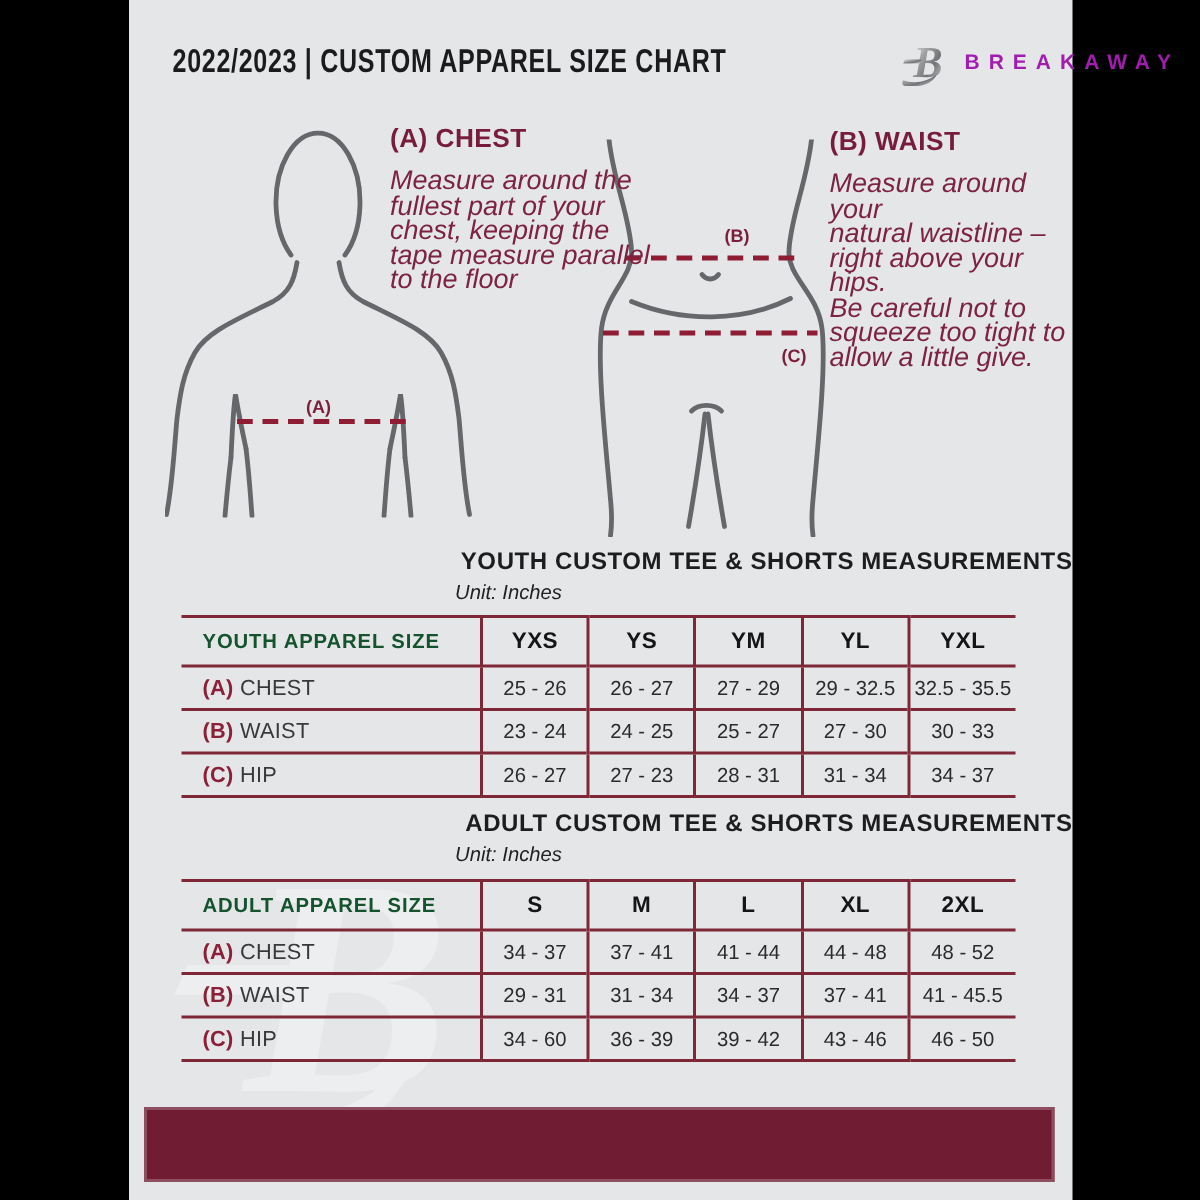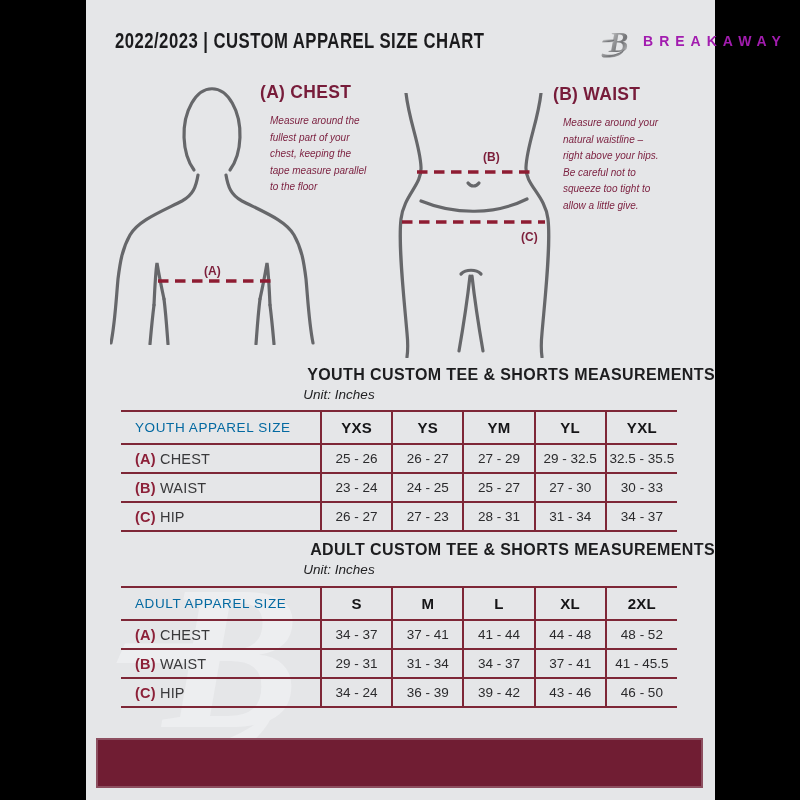--- a/index.html
+++ b/index.html
@@ -9,21 +9,21 @@
 
   
   .header{position:absolute;left:29px;right:22px;top:22px;height:38px;display:flex;align-items:center;}
   .doc-title{font-size:22px;font-weight:bold;color:#1b1b1d;letter-spacing:.6px;transform:scaleX(.76);transform-origin:left center;white-space:nowrap;}
   .brand{display:flex;align-items:center;gap:11px;}
   .brand-name{font-size:14px;font-weight:bold;letter-spacing:6px;color:#a21caf;white-space:nowrap;}
 
   
   .instr{position:absolute;}
   .instr h3{margin:0 0 9px 0;font-size:17.5px;font-weight:bold;color:#771c3a;letter-spacing:.3px;}
-  .instr p{margin:10px;font-style:italic;font-size:10px;line-height:16.5px;color:#7d2342;white-space:pre-line;}
+  .instr p{margin:0;font-style:italic;font-size:18px;line-height:16.5px;color:#7d2342;white-space:pre-line;}
   #instrA{left:174px;top:82px;width:175px;}
   #instrB{left:467px;top:84px;width:162px;}
   #instrC{left:467px;top:218px;width:162px;}
 
   .fig{position:absolute;}
   #figTorso{left:24px;top:83px;}
   #figWaist{left:309px;top:93px;}
   .outline{fill:none;stroke:#66676a;stroke-width:3.2;stroke-linecap:round;}
   .dash{fill:none;stroke:#8e1c32;stroke-width:3.4;stroke-dasharray:10.5 6.5;}
   .diagram-label{font-family:"Liberation Sans",sans-serif;font-size:12px;font-weight:bold;fill:#7c1e3a;}
@@ -36,21 +36,21 @@
 
   
   .sizetable{position:absolute;left:35px;width:556px;border-collapse:collapse;table-layout:fixed;}
   #youthTable{top:410px}#adultTable{top:586px}
   .sizetable th,.sizetable td{padding:0;border-top:2px solid #7e2737;}
   .sizetable tbody tr:last-child td{border-bottom:2px solid #7e2737;}
   .sizetable thead tr{height:33px;}
   .sizetable tbody tr{height:29px;}
   .sizetable .c{border-left:2px solid #7e2737;text-align:center;border-radius:14px;}
   .sizetable th:first-child{width:185px;}
-  .sizetable th.label-th{text-align:left;padding-left:14px;font-weight:normal;font-size:13.5px;color:#0369a1;letter-spacing:.6px;}
+  .sizetable th.label-th{text-align:left;padding-left:14px;font-weight:bold;font-size:13.5px;color:#14532d;letter-spacing:.6px;}
   .sizetable thead th.c{font-weight:bold;font-size:15px;color:#151517;letter-spacing:.3px;}
   .sizetable td.rowlabel{text-align:left;padding-left:14px;font-size:14.5px;color:#39393b;letter-spacing:.2px;}
   .sizetable td.c{font-size:13.5px;color:#2b2b2d;}
   .pre{color:#8c2038;font-weight:bold;}
 
   
   .watermark{position:absolute;left:10px;top:538px;opacity:.8;}
   .footer{position:absolute;left:10px;top:738px;width:607px;height:50px;background:#701d33;border:2px solid #8d4f60;box-sizing:border-box;}
 </style>
 </head>
@@ -205,21 +205,21 @@
           <tr>
             <td class="rowlabel"><span class="pre">(B) </span><span>WAIST</span></td>
             <td class="c">29 - 31</td>
             <td class="c">31 - 34</td>
             <td class="c">34 - 37</td>
             <td class="c">37 - 41</td>
             <td class="c">41 - 45.5</td>
           </tr>
           <tr>
             <td class="rowlabel"><span class="pre">(C) </span><span>HIP</span></td>
-            <td class="c">34 - 24</td>
+            <td class="c">34 - 60</td>
             <td class="c">36 - 39</td>
             <td class="c">39 - 42</td>
             <td class="c">43 - 46</td>
             <td class="c">46 - 50</td>
           </tr>
         </tbody>
     </table>
 
     <div class="footer"></div>
   </div>

